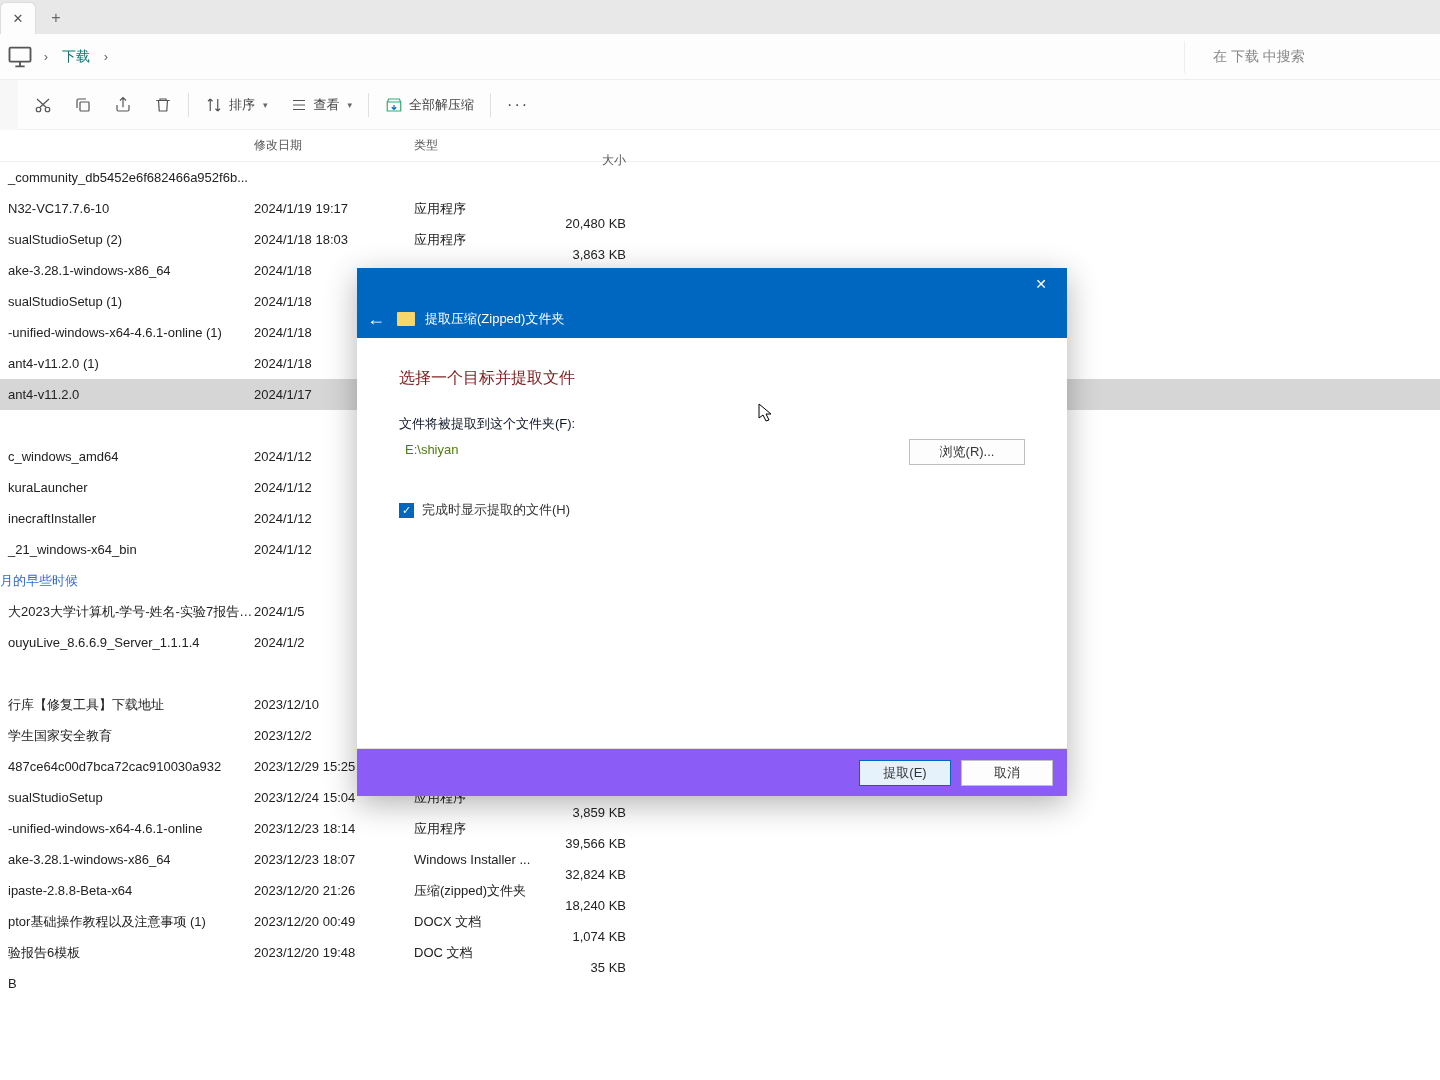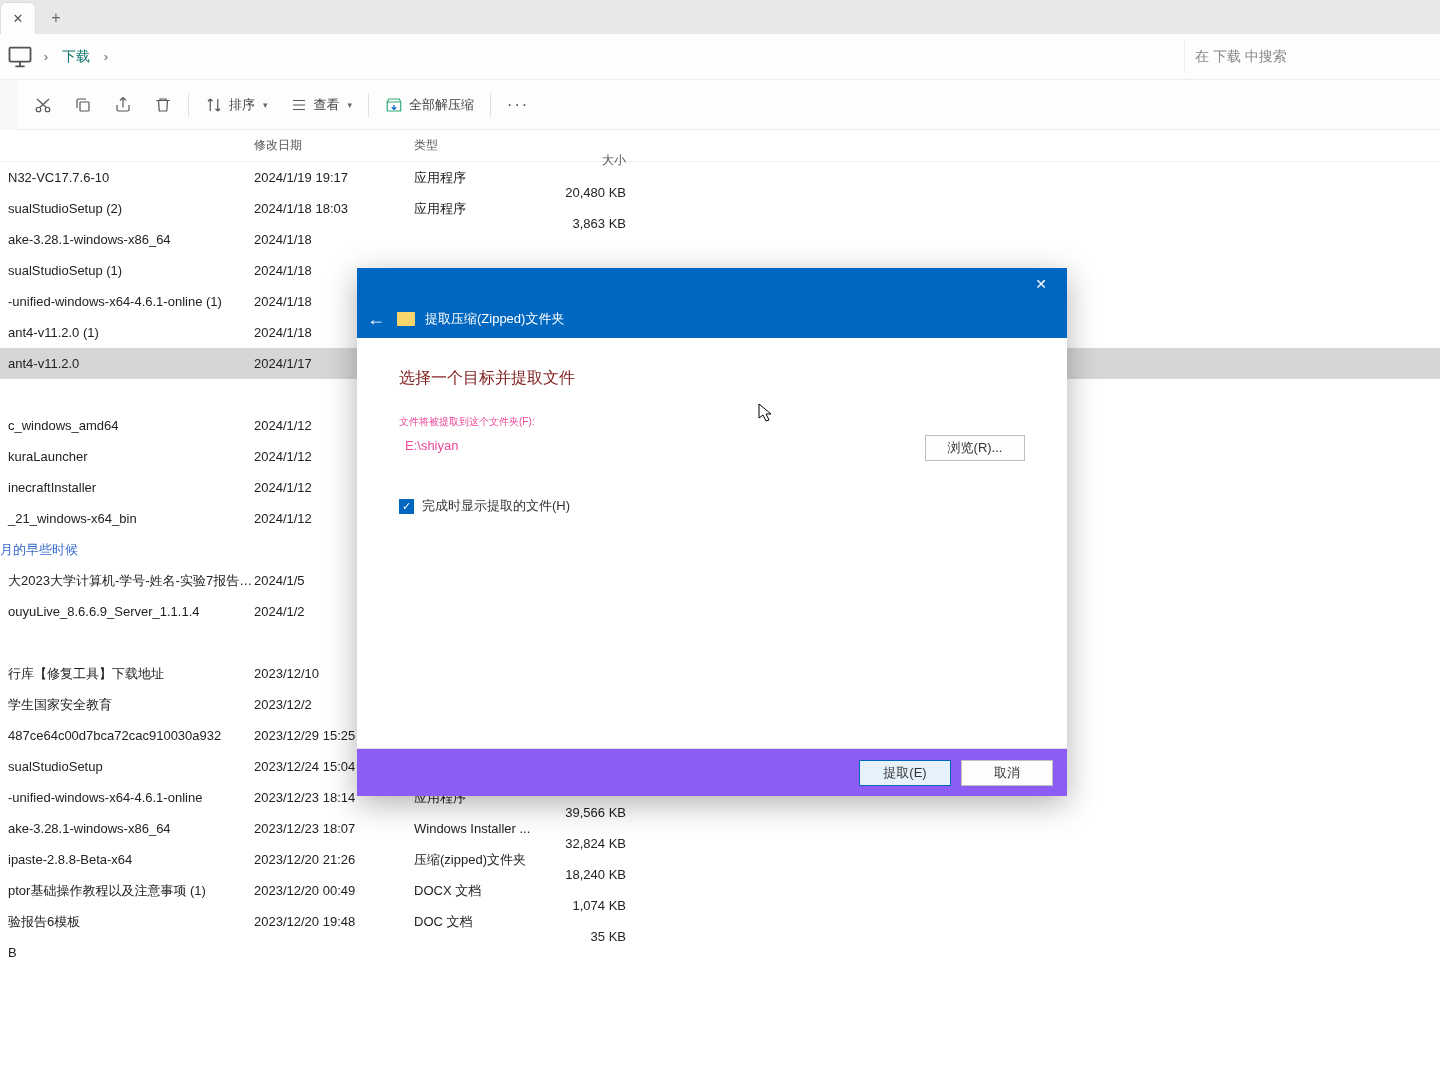--- a/index.html
+++ b/index.html
@@ -9,21 +9,21 @@
 .tab-bar { height: 34px; background: #e8e8e8; display: flex; align-items: flex-end; padding-left: 0; }
 .tab { width: 36px; height: 32px; background: #fdfdfd; border: 1px solid #ddd; border-bottom: none; border-radius: 6px 6px 0 0; display: flex; align-items: center; justify-content: center; margin-right: 2px; }
 .tab-add { width: 36px; height: 32px; display: flex; align-items: center; justify-content: center; font-size: 16px; color: #666; }
 
 
 .addr-row { height: 46px; background: #fdfdfd; border-bottom: 1px solid #eee; display: flex; align-items: center; padding: 0 6px; }
 .addr-left { display: flex; align-items: center; gap: 0; }
 .addr-icon { width: 28px; height: 28px; display: flex; align-items: center; justify-content: center; color: #555; }
 .chev { width: 24px; display: flex; align-items: center; justify-content: center; color: #666; font-size: 13px; }
 .breadcrumb-seg { padding: 0 4px; font-size: 14px; color: #0f766e; }
-.search-box { margin-left: auto; width: 250px; height: 32px; display: flex; align-items: center; padding: 0 10px; border-left: 1px solid #eee; color: #888; font-size: 14px; }
+.search-box { margin-left: auto; width: 250px; height: 32px; display: flex; align-items: center; padding: 0 28px; border-left: 1px solid #eee; color: #888; font-size: 14px; }
 
 
 .toolbar { height: 50px; background: #fdfdfd; border-bottom: 1px solid #f0f0f0; display: flex; align-items: center; padding: 0 6px; gap: 2px; margin-left: 18px; }
 .tool-btn { height: 36px; min-width: 36px; display: flex; align-items: center; justify-content: center; padding: 0 10px; border-radius: 4px; gap: 6px; color: #444; font-size: 13px; }
 .tool-btn svg { width: 18px; height: 18px; }
 .tool-sep { width: 1px; height: 24px; background: #e0e0e0; margin: 0 4px; }
 .dd-arrow { font-size: 9px; color: #666; margin-left: 2px; }
 
 
 .file-area { position: absolute; top: 130px; left: 0; right: 0; bottom: 0; background: #fff; overflow: hidden; }
@@ -42,24 +42,24 @@
 
 .dialog-backdrop { position: absolute; inset: 0; }
 .dialog { position: absolute; left: 357px; top: 268px; width: 710px; height: 528px; background: #fff; box-shadow: 0 8px 32px rgba(0,0,0,0.3); border-radius: 2px; display: flex; flex-direction: column; }
 .dialog-title { height: 32px; background: #0067c0; display: flex; align-items: center; justify-content: flex-end; padding-right: 4px; }
 .dialog-close { width: 44px; height: 30px; display: flex; align-items: center; justify-content: center; color: #fff; font-size: 14px; }
 .dialog-sub { height: 38px; background: #0067c0; display: flex; align-items: center; padding: 0 10px; gap: 10px; color: #fff; font-size: 13px; }
 .back-arrow { color: #fff; font-size: 18px; width: 20px; }
 .folder-mini { width: 18px; height: 14px; background: #f9d66b; border-radius: 1px; display: inline-block; }
 .dialog-body { flex: 1; padding: 30px 42px 10px 42px; position: relative; }
 .dlg-heading { color: #7f1d1d; font-size: 16px; margin-bottom: 26px; }
-.dlg-label { font-size: 10px; color: #ec4899; margin-bottom: 6px; }
+.dlg-label { font-size: 13px; color: #0f172a; margin-bottom: 6px; }
 .dlg-input-row { display: flex; align-items: center; gap: 10px; margin-bottom: 36px; }
-.dlg-input { flex: 1; height: 26px; padding: 3px 6px; font-size: 13px; border: none; color: #ec4899; }
-.dlg-browse { width: 100px; height: 26px; border: 1px solid #bfbfbf; background: #fdfdfd; font-size: 13px; display: flex; align-items: center; justify-content: center; }
+.dlg-input { flex: 1; height: 26px; padding: 3px 6px; font-size: 13px; border: none; color: #4d7c0f; }
+.dlg-browse { width: 116px; height: 26px; border: 1px solid #bfbfbf; background: #fdfdfd; font-size: 13px; display: flex; align-items: center; justify-content: center; }
 .dlg-check-row { display: flex; align-items: center; gap: 8px; font-size: 13px; }
 .dlg-check { width: 15px; height: 15px; background: #0067c0; border: 1px solid #0067c0; display: flex; align-items: center; justify-content: center; color: #fff; font-size: 11px; }
 .dialog-footer { height: 48px; background: #8b5cf6; border-top: 1px solid #e0e0e0; display: flex; align-items: center; justify-content: flex-end; padding: 0 14px; gap: 10px; }
 .dlg-btn { width: 92px; height: 26px; border: 1px solid #bfbfbf; background: #fdfdfd; font-size: 13px; display: flex; align-items: center; justify-content: center; }
 .dlg-btn.primary { border: 1px solid #0067c0; background: #e5f1fb; }
 
 .cursor { position: absolute; left: 758px; top: 403px; pointer-events: none; }
 .cursor svg { width: 16px; height: 20px; }
 </style>
 </head>
@@ -144,20 +144,26 @@
 
 <div class="file-area">
   <div class="headers">
     <div class="col-name"></div>
     <div class="col-date">修改日期</div>
     <div class="col-type">类型</div>
     <div class="col-size">大小</div>
   </div>
   <div class="file-rows" id="file-rows">
       <div class="file-row">
+        <div class="col-name">_community_db5452e6f682466a952f6b...</div>
+        <div class="col-date"></div>
+        <div class="col-type"></div>
+        <div class="col-size"></div>
+      </div>
+      <div class="file-row">
         <div class="col-name">N32-VC17.7.6-10</div>
         <div class="col-date">2024/1/19 19:17</div>
         <div class="col-type">应用程序</div>
         <div class="col-size">20,480 KB</div>
       </div>
       <div class="file-row">
         <div class="col-name">sualStudioSetup (2)</div>
         <div class="col-date">2024/1/18 18:03</div>
         <div class="col-type">应用程序</div>
         <div class="col-size">3,863 KB</div>

